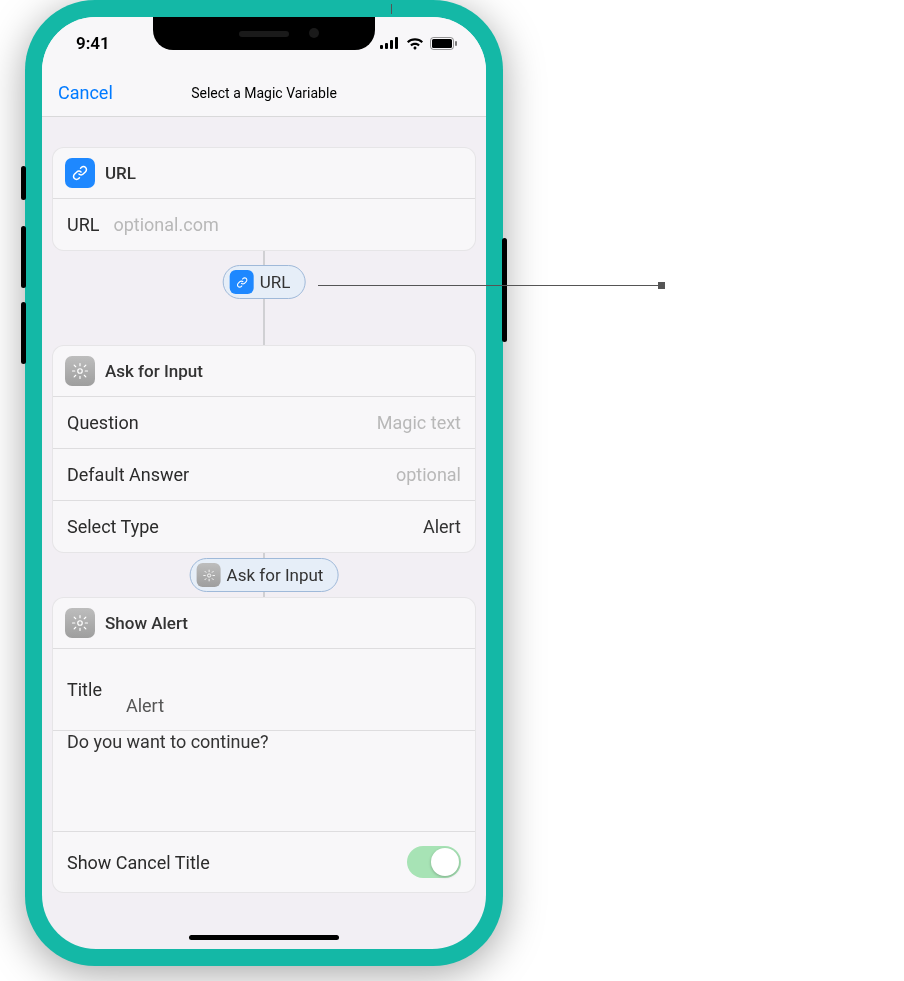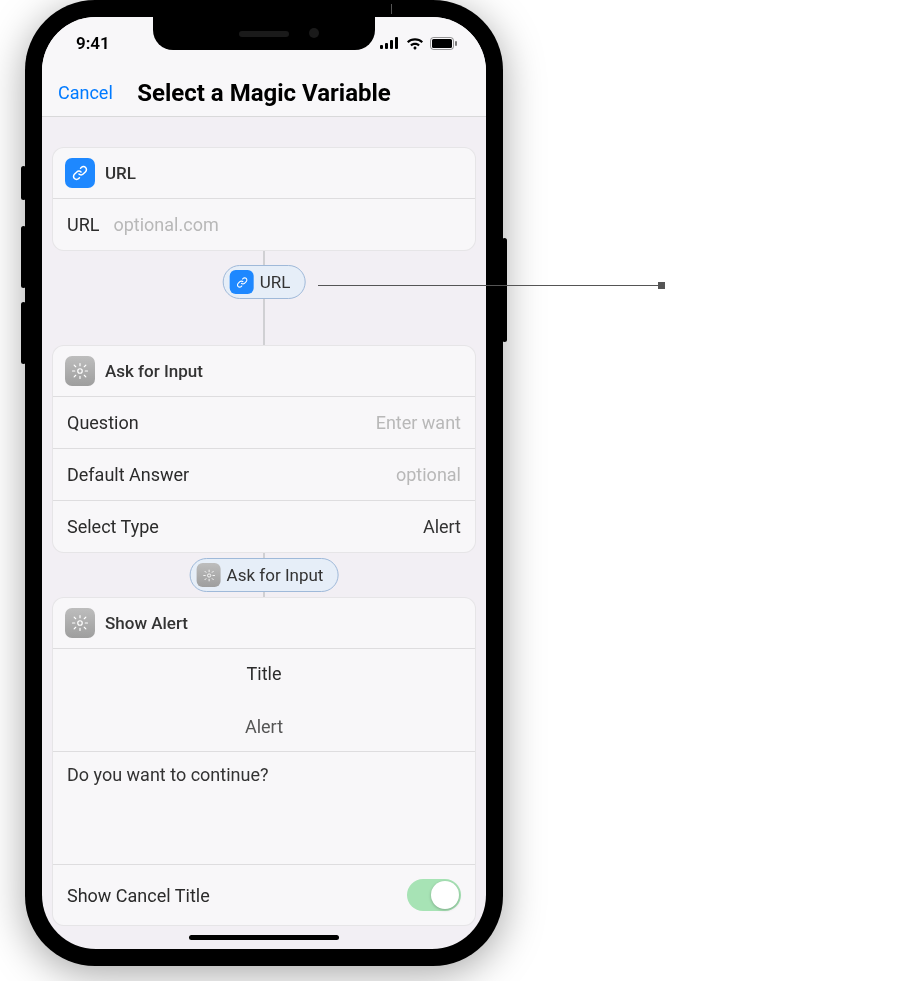--- a/index.html
+++ b/index.html
@@ -15,21 +15,21 @@
       width: 904px;
       height: 981px;
     }
     .phone {
       position: absolute;
       left: 25px;
       top: 0;
       width: 478px;
       height: 966px;
       border-radius: 70px;
-      background: #000000;
+      background: #14b8a6;
       padding: 17px;
       box-shadow: 0 8px 40px rgba(0,0,0,0.35);
     }
     .screen {
       width: 100%;
       height: 100%;
       border-radius: 54px;
       background: #f2eff4;
       overflow: hidden;
       position: relative;
@@ -85,22 +85,22 @@
       padding: 0 22px;
       position: relative;
     }
     .nav-cancel {
       color: #007aff;
       font-size: 18px;
       position: absolute;
       left: 16px;
     }
     .nav-title {
-      font-size: 24px;
-      font-weight: 700;
+      font-size: 14px;
+      font-weight: 400;
       position: absolute;
       left: 50%;
       transform: translateX(-50%);
       white-space: nowrap;
     }
     .content {
       padding: 30px 10px 20px;
       position: relative;
       height: calc(100% - 100px);
       overflow: hidden;
@@ -133,21 +133,21 @@
       justify-content: space-between;
       padding: 14px 14px;
       border-top: 1px solid rgba(0,0,0,0.1);
       font-size: 18px;
       min-height: 52px;
     }
     .card-row .label { color: #2b2b2b; }
     .card-row .value { color: #333; }
     .card-row .placeholder { color: #b8b8b8; }
     .card-body {
-      padding: 12px 14px 0;
+      padding: 0 14px 0;
       border-top: 1px solid rgba(0,0,0,0.1);
       font-size: 18px;
     }
     .card-body .textarea {
       color: #333;
       min-height: 100px;
       padding-bottom: 12px;
     }
     .connector {
       display: flex;
@@ -306,21 +306,21 @@
             <div class="icon-box icon-gear">
               <svg width="18" height="18" viewBox="0 0 24 24">
                   <circle cx="12" cy="12" r="3" fill="none" stroke="#fff" stroke-width="1.6"></circle>
                   <path d="M12 2v3M12 19v3M4.2 4.2l2.1 2.1M17.7 17.7l2.1 2.1M2 12h3M19 12h3M4.2 19.8l2.1-2.1M17.7 6.3l2.1-2.1" stroke="#fff" stroke-width="1.6" stroke-linecap="round"></path>
                 </svg>
             </div>
             <span class="title">Ask for Input</span>
           </div>
           <div class="card-row">
             <span class="label">Question</span>
-            <span class="placeholder">Enter want</span>
+            <span class="placeholder">Magic text</span>
           </div>
           <div class="card-row">
             <span class="label">Default Answer</span>
             <span class="placeholder">optional</span>
           </div>
           <div class="card-row">
             <span class="label">Select Type</span>
             <span class="value">Alert</span>
           </div>
         </div>
@@ -341,21 +341,21 @@
         <div class="card">
           <div class="card-header">
             <div class="icon-box icon-gear">
               <svg width="18" height="18" viewBox="0 0 24 24">
                   <circle cx="12" cy="12" r="3" fill="none" stroke="#fff" stroke-width="1.6"></circle>
                   <path d="M12 2v3M12 19v3M4.2 4.2l2.1 2.1M17.7 17.7l2.1 2.1M2 12h3M19 12h3M4.2 19.8l2.1-2.1M17.7 6.3l2.1-2.1" stroke="#fff" stroke-width="1.6" stroke-linecap="round"></path>
                 </svg>
             </div>
             <span class="title">Show Alert</span>
           </div>
-          <div class="card-row" style="justify-content:flex-start; gap:0;flex-direction:column;">
+          <div class="card-row" style="justify-content:flex-start; gap:24px;">
             <span class="label">Title</span>
             <span class="value" style="color:#555;margin-top:32px;">Alert</span>
           </div>
           <div class="card-body">
             <div class="textarea">Do you want to continue?</div>
           </div>
           <div class="card-row">
             <span class="label">Show Cancel Title</span>
             <div class="toggle">
               <div class="knob"></div>

